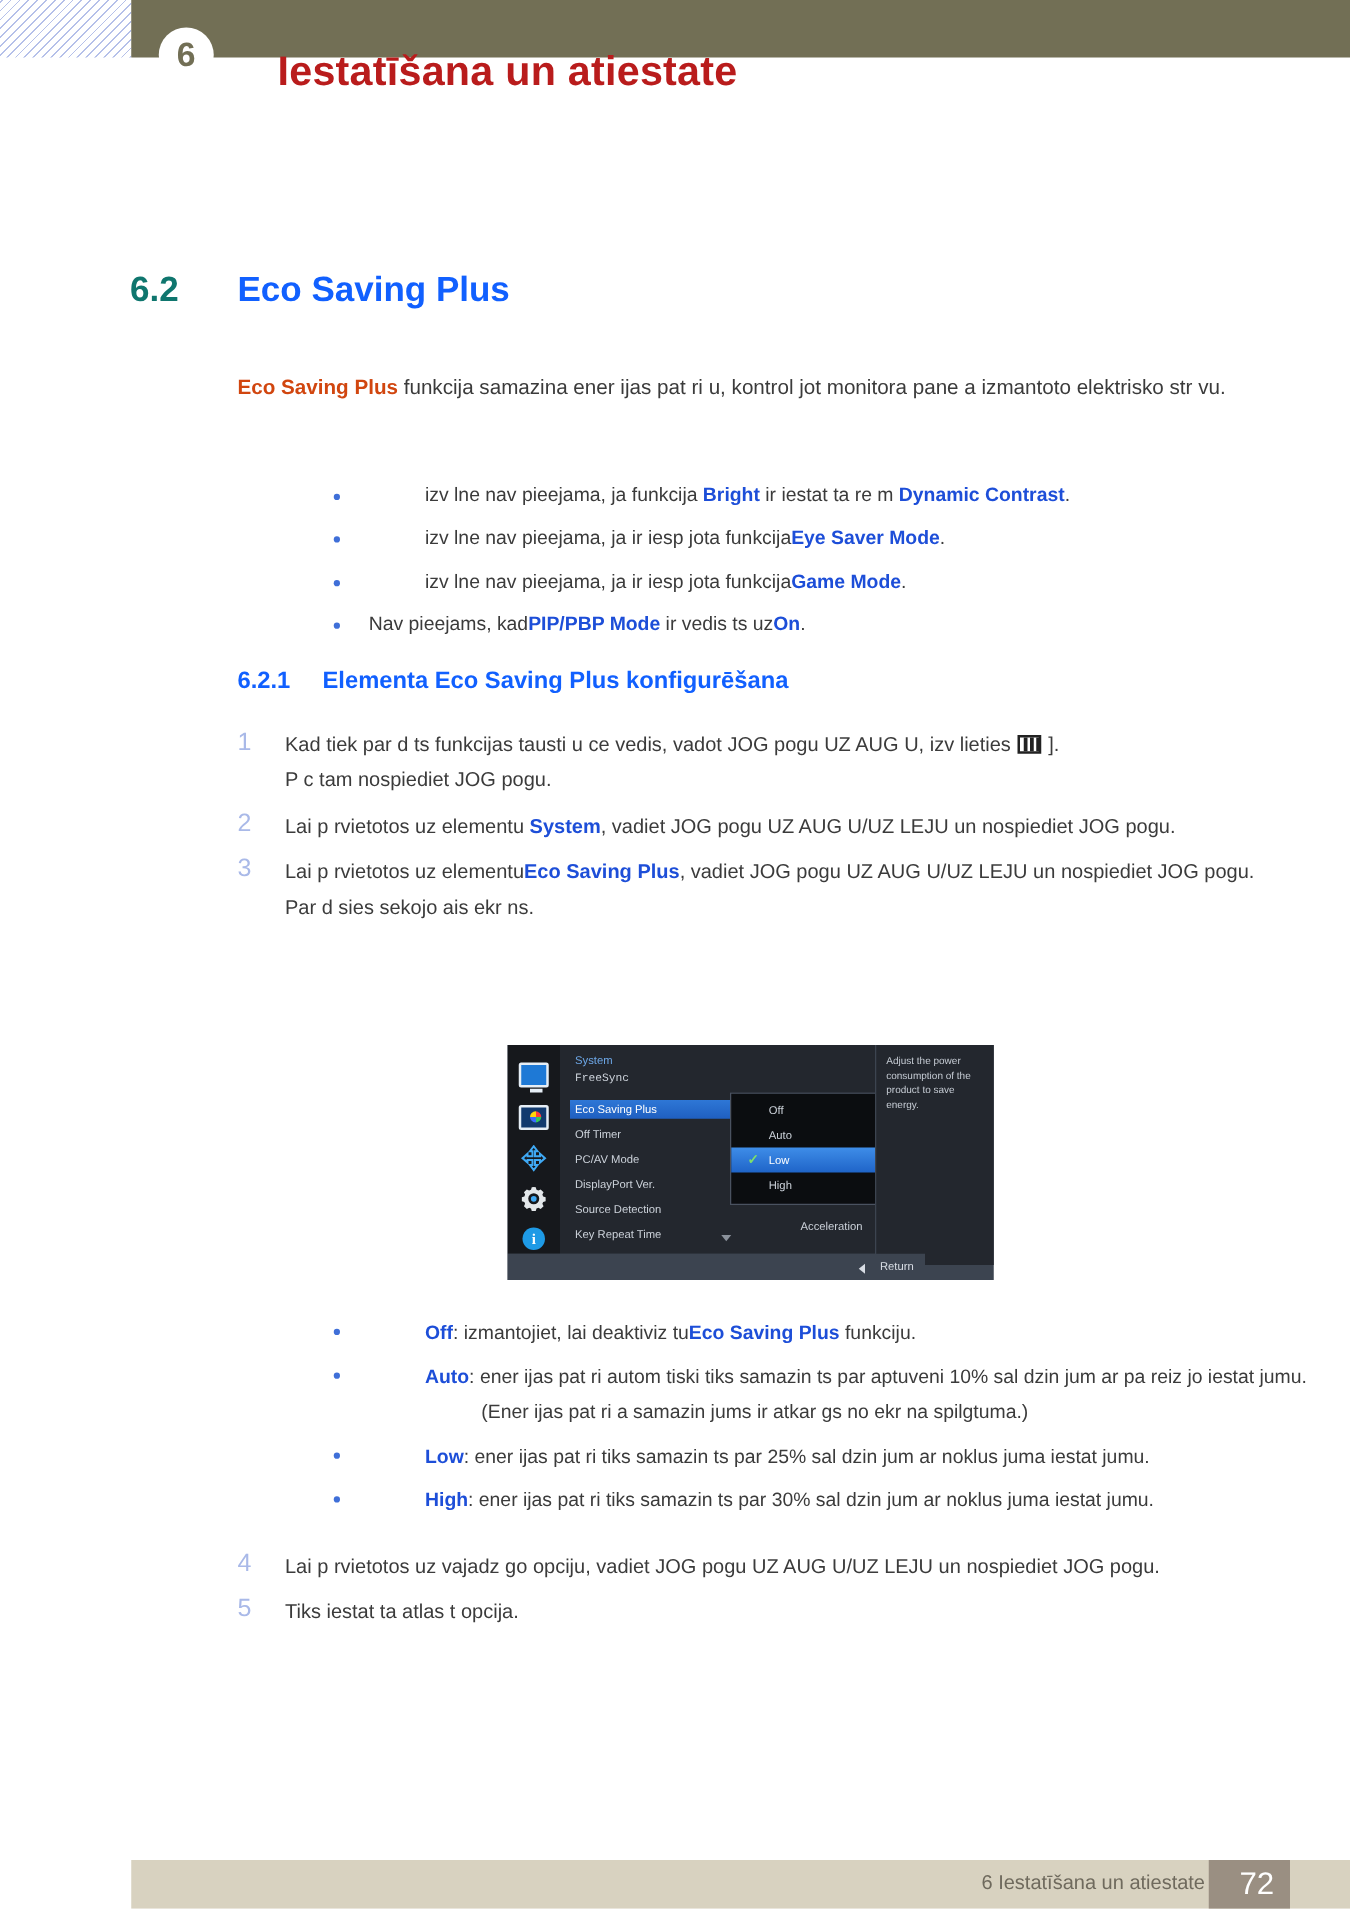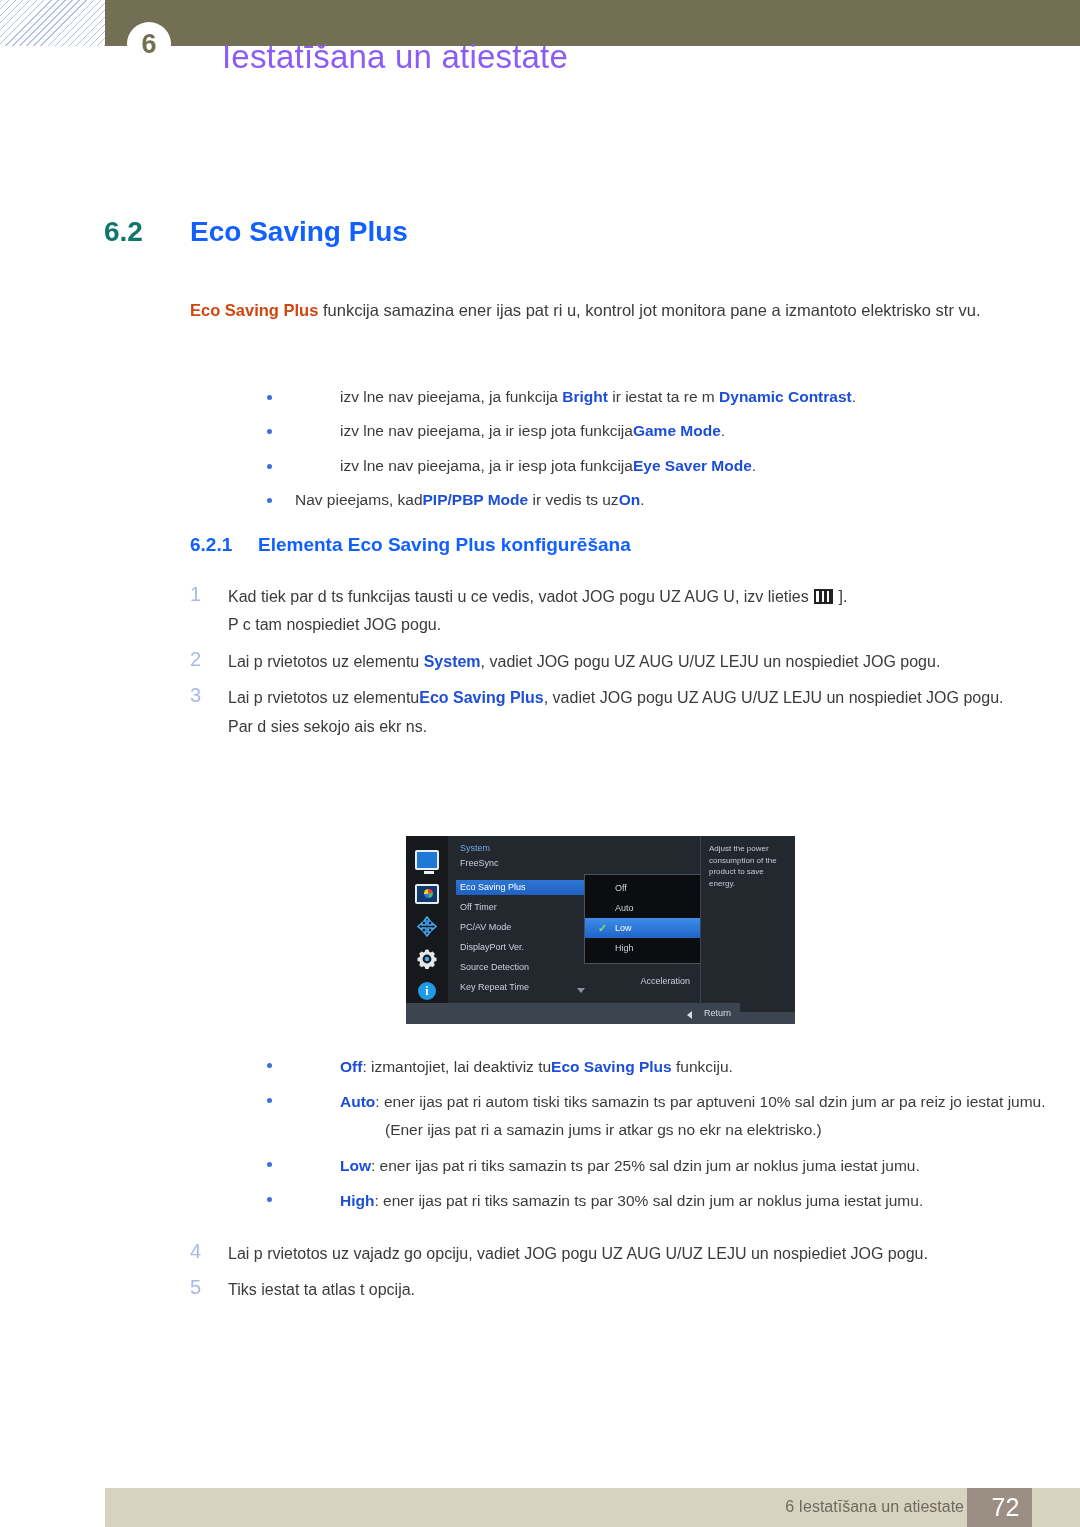--- a/index.html
+++ b/index.html
@@ -29,21 +29,21 @@
     position:absolute;left:127px;top:22px;
     width:44px;height:44px;border-radius:50%;
     background:#ffffff;
     color:#726f55;
     font-size:27px;font-weight:bold;
     line-height:44px;text-align:center;
     overflow:hidden;
   }
   .page-header-title{
     position:absolute;left:222px;top:38px;
-    font-size:33px;font-weight:normal;color:#8b5cf6;
+    font-size:33px;font-weight:bold;color:#b91c1c;
     letter-spacing:.2px;white-space:nowrap;
   }
 
   
   .sec-num{
     position:absolute;left:104px;top:216px;
     font-size:28px;font-weight:bold;color:#0f766e;text-align:center;
   }
   .sec-title{
     position:absolute;left:190px;top:216px;
@@ -259,24 +259,24 @@
 
 <div class="body">
   <span class="red">Eco Saving Plus</span><span> funkcija samazina ener ijas pat ri u, kontrol jot monitora pane a izmantoto elektrisko str vu.</span>
 </div>
 
 <ul class="bullets">
   <li>
     <span class="bul-indent"><span>izv lne nav pieejama, ja funkcija </span><span class="red">Bright</span><span> ir iestat ta re m </span><span class="red">Dynamic Contrast</span><span>.</span></span>
   </li>
   <li>
+    <span class="bul-indent"><span>izv lne nav pieejama, ja ir iesp jota funkcija</span><span class="red">Eye Saver Mode</span><span>.</span></span>
+  </li>
+  <li>
     <span class="bul-indent"><span>izv lne nav pieejama, ja ir iesp jota funkcija</span><span class="red">Game Mode</span><span>.</span></span>
-  </li>
-  <li>
-    <span class="bul-indent"><span>izv lne nav pieejama, ja ir iesp jota funkcija</span><span class="red">Eye Saver Mode</span><span>.</span></span>
   </li>
   <li>
     <span>Nav pieejams, kad</span><span class="red">PIP/PBP Mode</span><span> ir vedis ts uz</span><span class="red">On</span><span>.</span>
   </li>
 </ul>
 
 <div class="sub-num">6.2.1</div>
 <div class="sub-title">Elementa Eco Saving Plus konfigurēšana</div>
 
 <div class="steps">
@@ -320,21 +320,21 @@
         <circle cx="12" cy="11" r="4.4" fill="#16181c"></circle>
         <circle cx="12" cy="11" r="2.3" fill="#3fa9f5"></circle>
       </svg>
     </div>
     <div class="rail-ic ic-info">i</div>
   </div>
 
   <div class="osd-list">
     <div class="osd-cat">System</div>
 
-    <div class="osd-item" style="top:20px;">FreeSync</div>
+    <div class="osd-item" style="top:20px;font-family:Liberation Mono, monospace;">FreeSync</div>
     <div class="osd-item sel" style="top:44px;">Eco Saving Plus</div>
     <div class="osd-item" style="top:64px;">Off Timer</div>
     <div class="osd-item" style="top:84px;">PC/AV Mode</div>
     <div class="osd-item" style="top:104px;">DisplayPort Ver.</div>
     <div class="osd-item" style="top:124px;">Source Detection</div>
     <div class="osd-item" style="top:144px;">Key Repeat Time</div>
 
     <div class="osd-scroll"></div>
     <div class="osd-accel">Acceleration</div>
 
@@ -357,21 +357,21 @@
     <div class="osd-return">Return</div>
   </div>
 </div>
 
 <ul class="bullets2">
   <li>
     <span class="bul-indent"><span class="red">Off</span><span>: izmantojiet, lai deaktiviz tu</span><span class="red">Eco Saving Plus</span><span> funkciju.</span></span>
   </li>
   <li>
     <span class="bul-indent"><span class="red">Auto</span><span>: ener ijas pat ri  autom tiski tiks samazin ts par aptuveni 10% sal dzin jum  ar pa reiz jo iestat jumu.</span>
-      <div class="note-line" style="padding-left:45px;">(Ener ijas pat ri a samazin jums ir atkar gs no ekr na elektrisko.)</div>
+      <div class="note-line" style="padding-left:45px;">(Ener ijas pat ri a samazin jums ir atkar gs no ekr na spilgtuma.)</div>
     </span>
   </li>
   <li>
     <span class="bul-indent"><span class="red">Low</span><span>: ener ijas pat ri  tiks samazin ts par 25% sal dzin jum  ar noklus juma iestat jumu.</span></span>
   </li>
   <li>
     <span class="bul-indent"><span class="red">High</span><span>: ener ijas pat ri  tiks samazin ts par 30% sal dzin jum  ar noklus juma iestat jumu.</span></span>
   </li>
 </ul>
 

